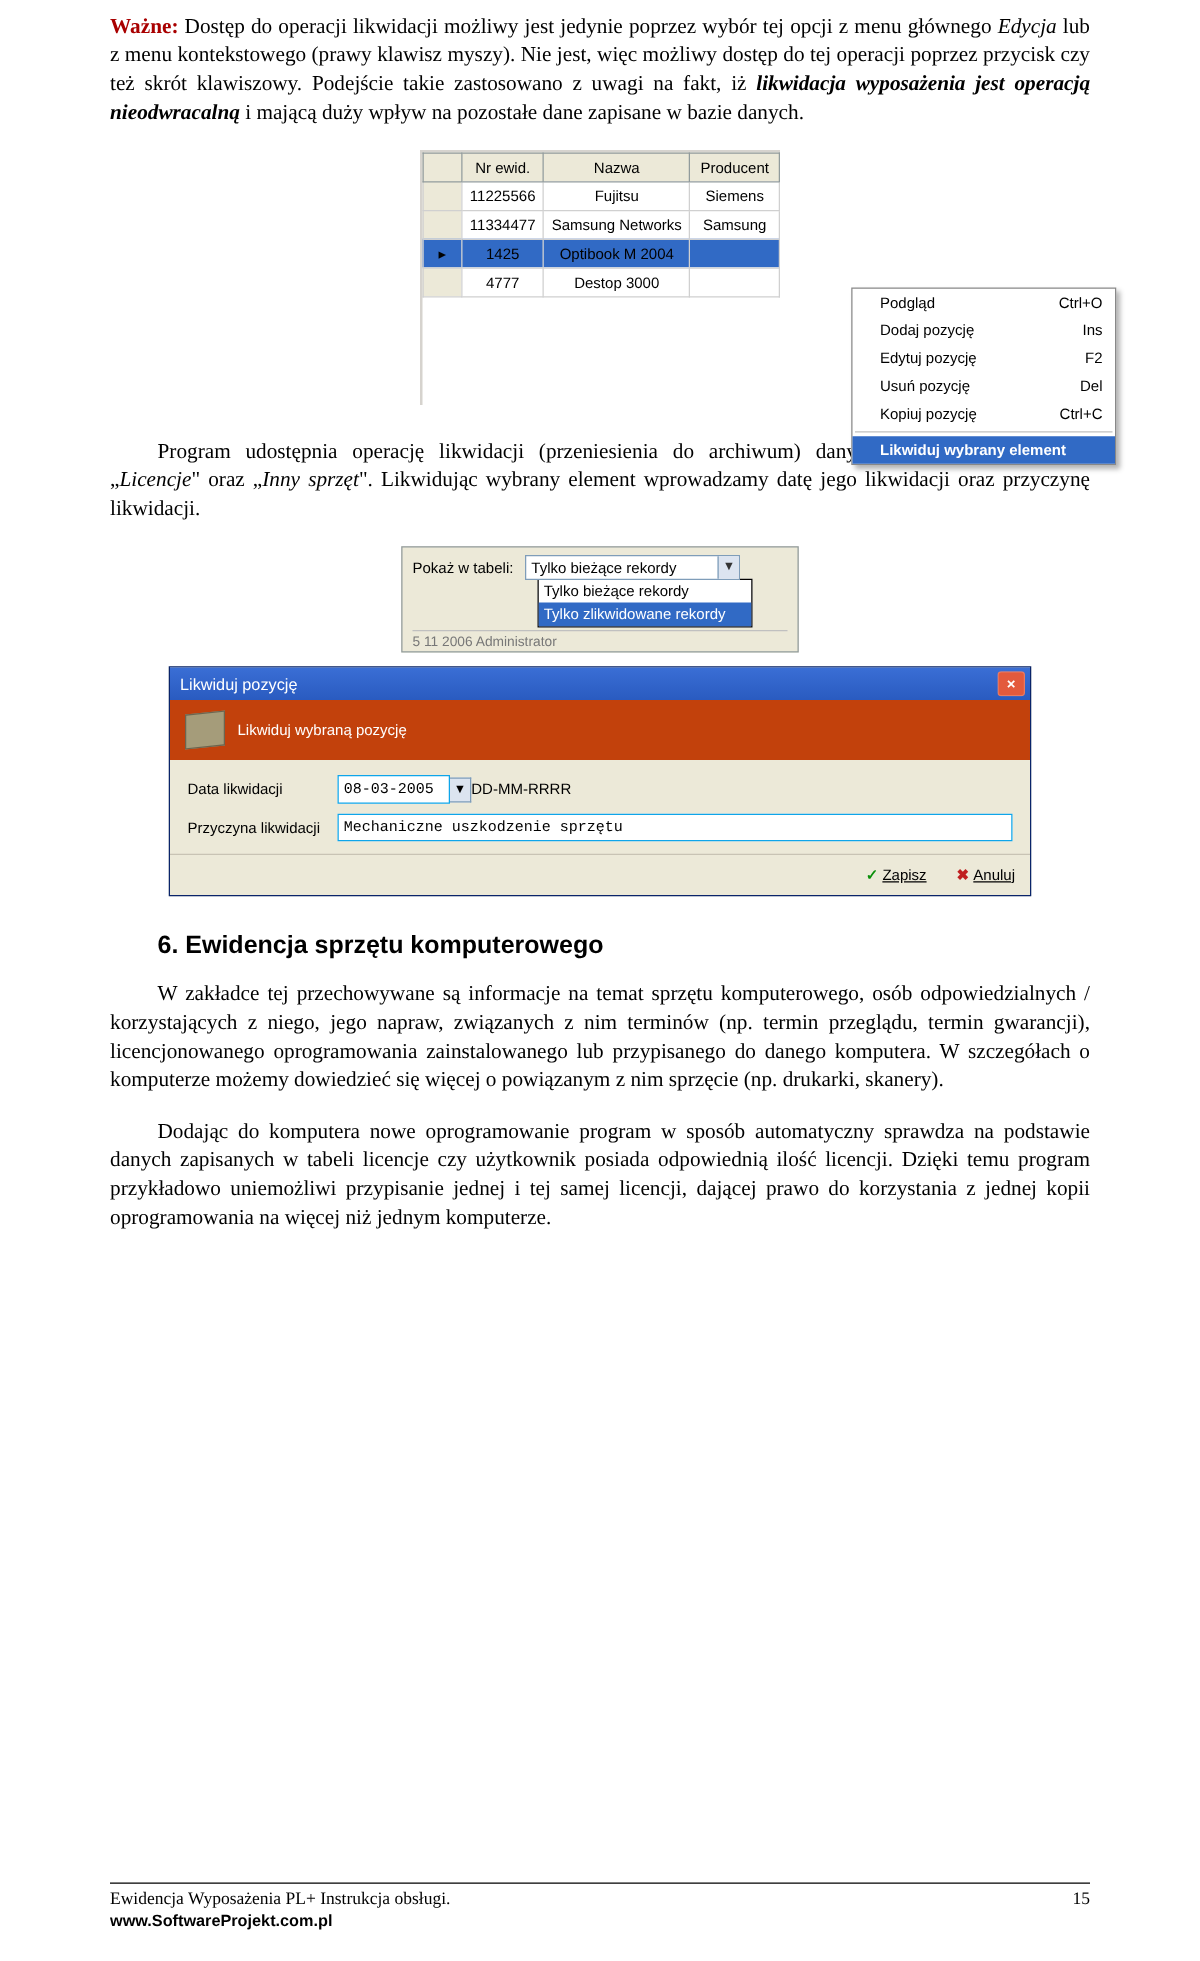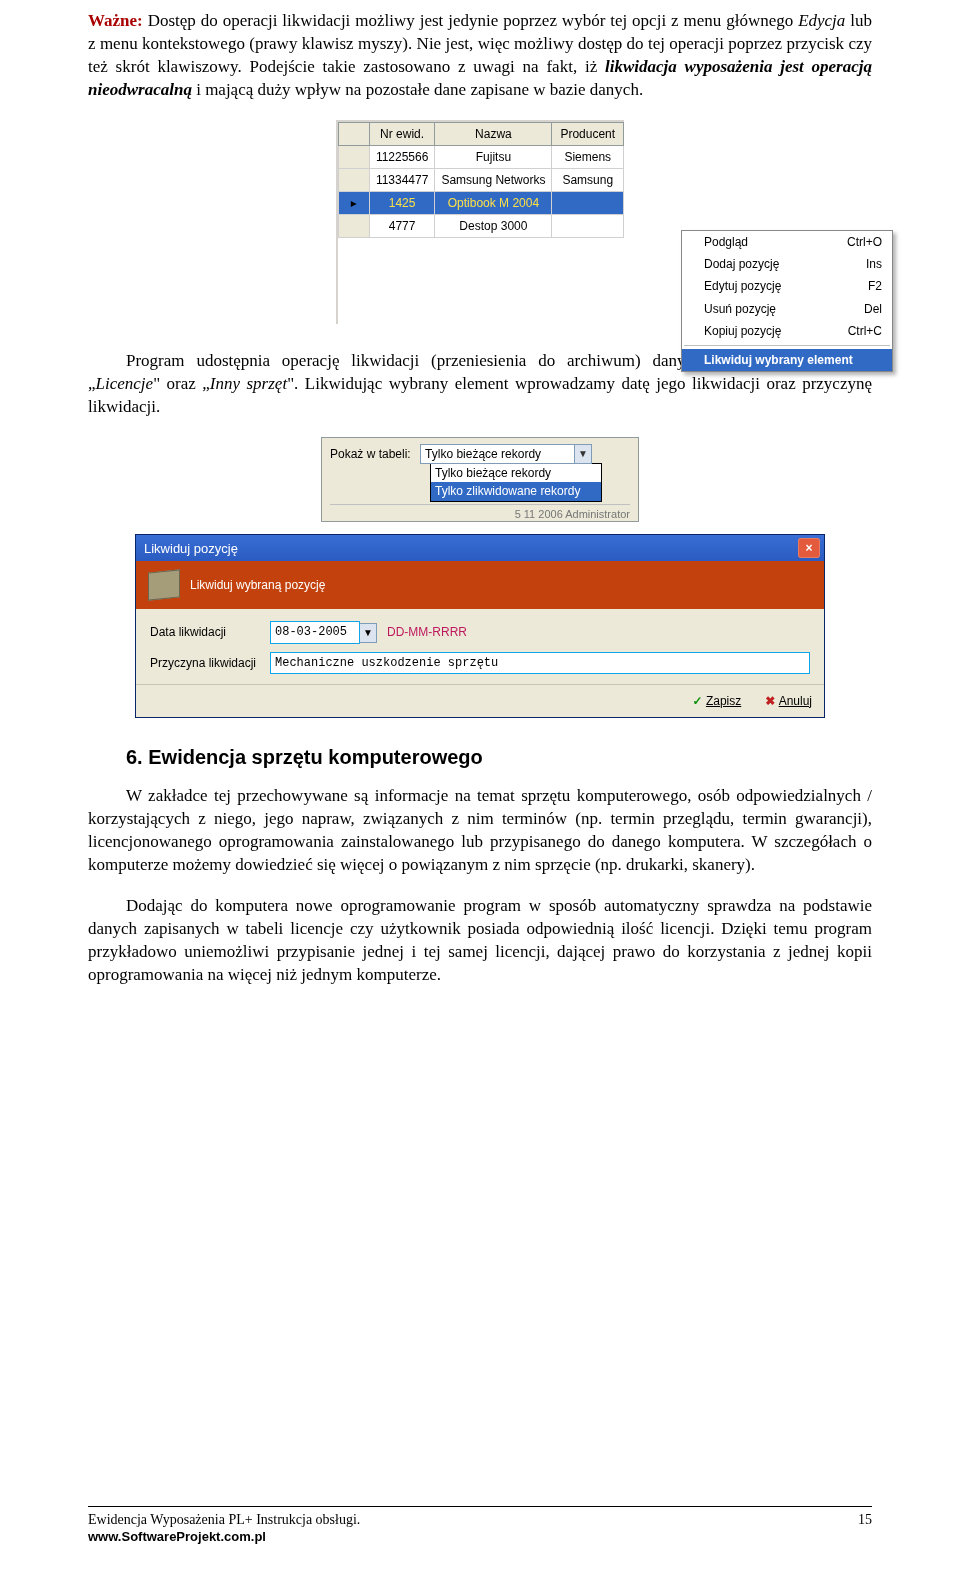--- a/index.html
+++ b/index.html
@@ -34,21 +34,21 @@
   
   .fig1-wrap { width: 100%; text-align: center; margin: 18px 0 26px 0; }
   .fig1 { display: inline-block; background: #fff; border-top: 2px solid #d6d3ce; border-left: 2px solid #d6d3ce; font-family: Tahoma, Arial, sans-serif; font-size: 12px; color: #000; }
   .fig1 table { border-collapse: collapse; }
   .fig1 th {
     background: #ece9d8; border: 1px solid #919b9c; padding: 3px 8px;
     font-weight: normal; text-align: center; font-size: 12px;
   }
   .fig1 td { border: 1px solid #d0d0d0; padding: 2px 6px; background: #fff; height: 18px; }
   .fig1 .rowhead { width: 14px; background: #ece9d8; }
-  .fig1 tr.selected td { background: #316ac5; color: #fde047; }
+  .fig1 tr.selected td { background: #316ac5; color: #000000; }
   .fig1 .ctxmenu {
     position: relative; display: inline-block; margin-top: -2px;
   }
   .ctxmenu-inner {
     position: absolute; left: 200px; top: -20px;
     background: #fff; border: 1px solid #888; box-shadow: 3px 3px 4px rgba(0,0,0,.3);
     width: 210px; font-size: 12px;
   }
   .ctxmenu-inner .mi { display: flex; justify-content: space-between; padding: 3px 10px 3px 22px; }
   .ctxmenu-inner .sep { border-top: 1px solid #c0c0c0; margin: 3px 2px; }
@@ -58,36 +58,36 @@
   .fig2-wrap { width: 100%; text-align: center; margin: 16px 0 10px 0; }
   .fig2 { display: inline-block; background: #ece9d8; border: 1px solid #919b9c; padding: 6px 8px 0 8px; font-family: Tahoma, Arial, sans-serif; font-size: 12px; text-align: left; width: 300px; }
   .fig2 .label { display: inline-block; margin-right: 6px; }
   .fig2 .combo { display: inline-block; background: #fff; border: 1px solid #7f9db9; width: 170px; position: relative; }
   .fig2 .combo .sel { padding: 1px 18px 1px 4px; white-space: nowrap; }
   .fig2 .combo .btn { position: absolute; right: 0; top: 0; bottom: 0; width: 16px; background: #dce4f0; border-left: 1px solid #7f9db9; display: flex; align-items: center; justify-content: center; }
   .fig2 .combo .btn span { font-size: 10px; color: #333; }
   .fig2 .dd { border: 1px solid #000; background: #fff; width: 170px; margin-left: 100px; margin-top: -1px; }
   .fig2 .dd div { padding: 1px 4px; white-space: nowrap; }
   .fig2 .dd .hl { background: #316ac5; color: #fff; }
-  .fig2 .bottomrow { margin-top: 2px; color: #777; font-size: 11px; border-top: 1px solid #c0c0c0; padding-top: 2px; text-align: right; }
+  .fig2 .bottomrow { margin-top: 2px; color: #777; font-size: 11px; border-top: 1px solid #c0c0c0; padding-top: 2px; }
 
   
   .fig3-wrap { width: 100%; text-align: center; margin: 10px 0 26px 0; }
   .fig3 { display: inline-block; width: 688px; border: 1px solid #0a246a; background: #ece9d8; font-family: Tahoma, Arial, sans-serif; font-size: 12px; text-align: left; }
   .fig3 .titlebar { height: 26px; background: linear-gradient(#3a6ed5, #2a5bc0); color: #fff; display: flex; align-items: center; justify-content: space-between; padding: 0 4px 0 8px; font-size: 13px; }
   .fig3 .titlebar .x { width: 20px; height: 18px; background: #e35a3d; border: 1px solid #fff3; border-radius: 3px; color: #fff; display: flex; align-items: center; justify-content: center; font-size: 12px; font-weight: bold; }
   .fig3 .header { background: #c2410c; color: #fff; padding: 10px 12px; display: flex; align-items: center; gap: 10px; }
   .fig3 .header .iconbox { width: 30px; height: 26px; background: #a59c7a; border: 1px solid #6c6550; transform: skewY(-6deg); }
   .fig3 .body { padding: 12px 14px 2px 14px; }
   .fig3 .row { display: flex; align-items: center; margin-bottom: 8px; }
   .fig3 .row .lbl { width: 120px; }
   .fig3 .row .field { background: #fff; border: 1px solid #0ea5e9; padding: 2px 4px; font-family: Liberation Mono, monospace; }
   .fig3 .row .date { width: 80px; }
   .fig3 .row .ddbtn { width: 16px; height: 18px; background: #dce4f0; border: 1px solid #7f9db9; border-left: none; display: inline-flex; align-items: center; justify-content: center; font-size: 10px; }
-  .fig3 .row .hint { color: #be185d; margin-left: 10px; }
+  .fig3 .row .hint { color: #000000; margin-left: 0; }
   .fig3 .row .wide { flex: 1; }
   .fig3 .footer { border-top: 1px solid #c8c3b4; padding: 8px 12px; display: flex; justify-content: flex-end; gap: 24px; }
   .fig3 .footer span.btn { font-size: 12px; text-align: right; }
   .fig3 .footer .save::before { content: "✓ "; color: #0a8f0a; font-weight: bold; }
   .fig3 .footer .cancel::before { content: "✖ "; color: #c02020; font-weight: bold; }
 
   
   .pagefooter {
     position: absolute; bottom: 24px; left: 88px; right: 88px;
     border-top: 1px solid #000; padding-top: 4px;

